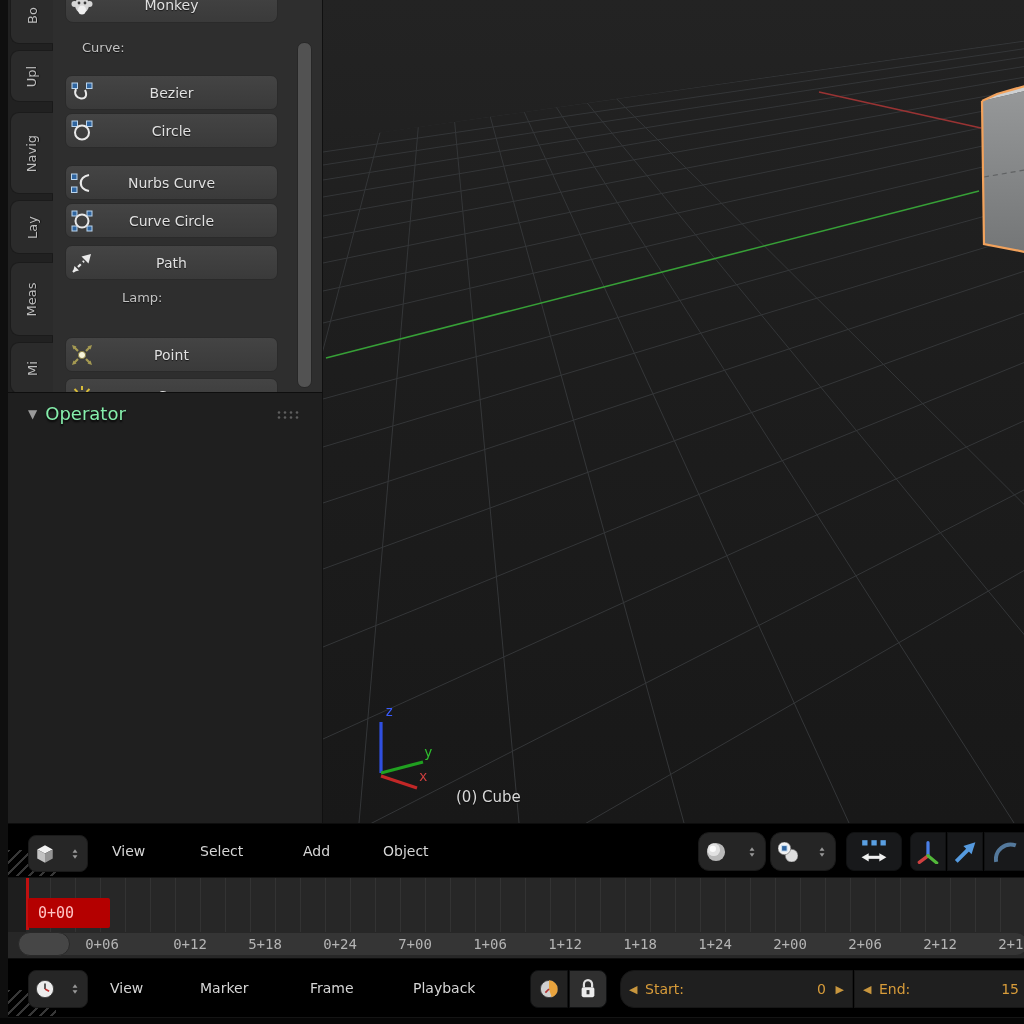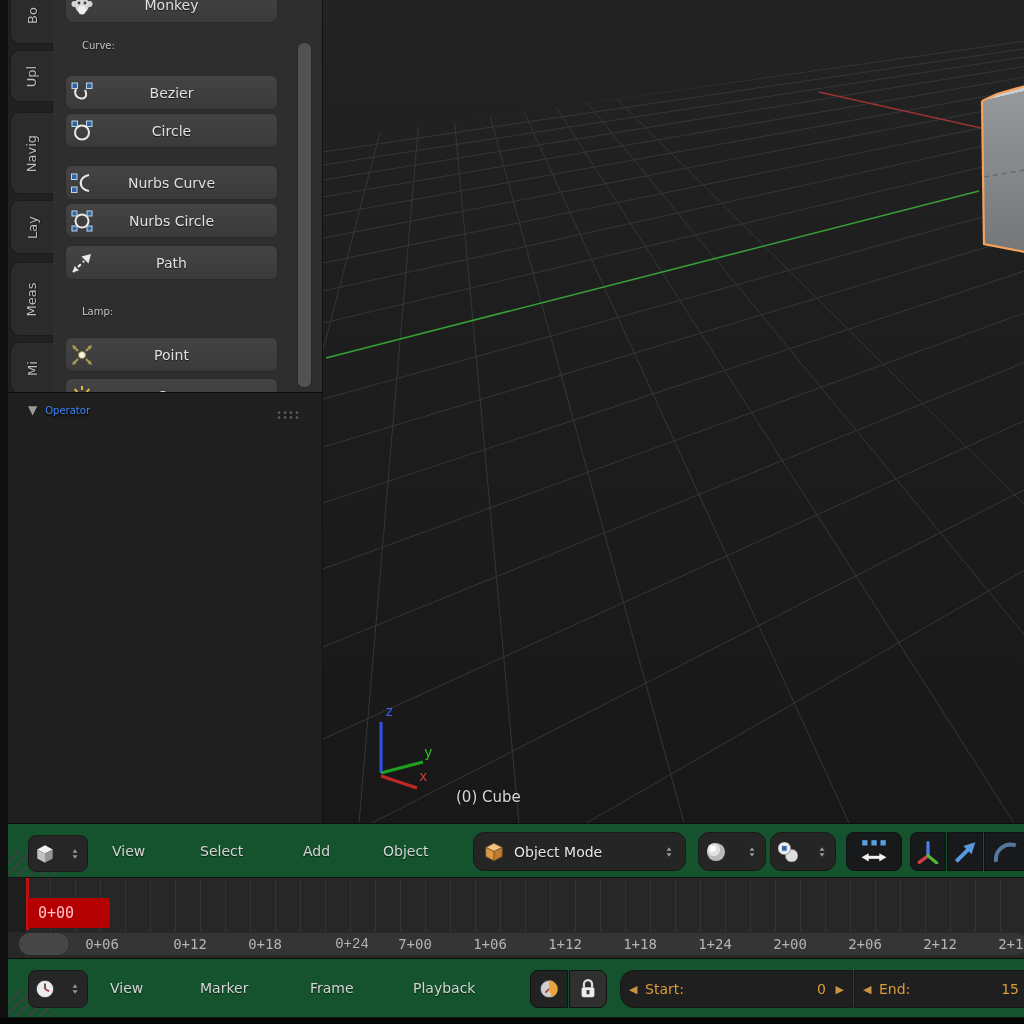--- a/index.html
+++ b/index.html
@@ -14,36 +14,36 @@
   
   #toolshelf{left:8px;top:0;width:314px;height:392px;background:#2e2e2e;overflow:hidden;border-right:1px solid #101010;}
   #tabs-col{position:absolute;left:0;top:0;width:44px;height:392px;background:#212121;border-right:1px solid #191919;}
   .tab{position:absolute;left:2px;width:42px;background:#2b2b2b;border:1px solid #1b1b1b;border-right:none;
        border-radius:9px 0 0 9px;display:flex;align-items:center;justify-content:center;cursor:pointer;}
   .tab span{transform:rotate(-90deg);white-space:nowrap;font-size:13px;color:#bdbdbd;text-shadow:0 1px 1px rgba(0,0,0,.6);}
   .shelf-btn{position:absolute;left:57px;width:213px;height:35px;background:linear-gradient(#444444,#3a3a3a);
        border:1px solid #2a2a2a;border-radius:7px;display:flex;align-items:center;justify-content:center;cursor:pointer;
        color:#e0e0e0;box-sizing:border-box;}
   .shelf-btn .bicon{position:absolute;left:5px;top:50%;transform:translateY(-50%);width:22px;height:22px;}
-  .shelf-label{position:absolute;left:74px;font-size:10px;color:#c3c3c3;}
+  .shelf-label{position:absolute;left:74px;font-size:13px;color:#c3c3c3;}
   #shelf-scroll{position:absolute;left:289px;top:42px;width:13px;height:344px;background:#525252;border:1px solid #272727;border-radius:7px;}
 
   
   #operator{left:8px;top:392px;width:314px;height:431px;background:#1f1f1f;border-top:1px solid #0e0e0e;border-right:1px solid #101010;}
   #operator-header{position:absolute;left:20px;top:10px;display:flex;align-items:center;gap:8px;}
   #operator-tri{color:#9a9a9a;font-size:12px;}
-  #operator-title{font-size:10px;color:#3b82f6;text-shadow:0 2px 2px rgba(0,0,0,.9);}
+  #operator-title{font-size:18px;color:#86efac;text-shadow:0 2px 2px rgba(0,0,0,.9);}
   #operator-grip{position:absolute;right:22px;top:14px;}
 
   
   #viewport{left:323px;top:0;width:701px;height:823px;background:linear-gradient(#232323 0%,#1d1d1d 45%,#181818 100%);overflow:hidden;}
   #vp-info{position:absolute;left:133px;top:788px;font-size:15px;color:#d8d8d8;}
 
   
-  .hdr{background:#14532d;border-top:1px solid #0d0d0d;border-bottom:1px solid #141414;box-sizing:border-box;}
+  .hdr{background:#000000;border-top:1px solid #0d0d0d;border-bottom:1px solid #141414;box-sizing:border-box;}
   .hdr-menu{position:absolute;top:50%;transform:translateY(-50%);color:#d6d6d6;cursor:pointer;text-shadow:0 1px 1px rgba(0,0,0,.6);}
   .sel-btn{position:absolute;background:#262626;border:1px solid #1a1a1a;border-radius:8px;display:flex;align-items:center;
            justify-content:space-between;padding:0 6px;box-sizing:border-box;cursor:pointer;}
   .dd{position:absolute;background:#252525;border:1px solid #191919;border-radius:11px;display:flex;align-items:center;
       box-sizing:border-box;cursor:pointer;}
   .icon20{width:20px;height:20px;flex:0 0 auto;}
   .updn{width:12px;height:20px;flex:0 0 auto;}
   .toggle-dark{position:absolute;background:#18191b;border:1px solid #101112;display:flex;align-items:center;justify-content:center;cursor:pointer;box-sizing:border-box;}
 
   #header3d{left:8px;top:823px;width:1016px;height:55px;}
@@ -144,31 +144,31 @@
           <span class="txtshadow">Nurbs Curve</span>
         </div>
         <div class="shelf-btn" style="top: 203px;">
           <span class="bicon"><svg width="22" height="22" viewBox="-11 -11 22 22">
               <rect x="-10" y="-10" width="5" height="5" fill="#2f65a0" stroke="#bcd6ee"></rect>
               <rect x="5" y="-10" width="5" height="5" fill="#2f65a0" stroke="#bcd6ee"></rect>
               <rect x="-10" y="5" width="5" height="5" fill="#2f65a0" stroke="#bcd6ee"></rect>
               <rect x="5" y="5" width="5" height="5" fill="#2f65a0" stroke="#bcd6ee"></rect>
               <circle cx="0" cy="0" r="6.5" fill="none" stroke="#e9e9e9" stroke-width="2"></circle>
             </svg></span>
-          <span class="txtshadow">Nurbs Circle</span>
+          <span class="txtshadow">Curve Circle</span>
         </div>
         <div class="shelf-btn" style="top: 245px; text-align: center;">
           <span class="bicon"><svg width="22" height="22" viewBox="-11 -11 22 22">
               <path d="M -9,9 L 2,-2" stroke="#e9e9e9" stroke-width="2.2" stroke-dasharray="4 3" fill="none"></path>
               <polygon points="9,-9 -0.5,-6.5 6.5,0.5" fill="#e9e9e9"></polygon>
               <polygon points="-9,9 -3,7.5 -7.5,3" fill="#e9e9e9"></polygon>
             </svg></span>
           <span class="txtshadow">Path</span>
         </div>
-        <div class="shelf-label txtshadow" style="top: 306px;">Lamp:</div>
+        <div class="shelf-label txtshadow" style="top: 290px; margin-left: 40px;">Lamp:</div>
         <div class="shelf-btn" style="top: 337px;">
           <span class="bicon"><svg width="22" height="22" viewBox="-11 -11 22 22">
               <g stroke="#a59a52" stroke-width="2.2">
                 <path d="M-8.5,-8.5 L-4,-4 M8.5,-8.5 L4,-4 M-8.5,8.5 L-4,4 M8.5,8.5 L4,4"></path>
               </g>
               <g fill="#a59a52">
                 <polygon points="-10,-10 -5.5,-8.5 -8.5,-5.5"></polygon>
                 <polygon points="10,-10 5.5,-8.5 8.5,-5.5"></polygon>
                 <polygon points="-10,10 -5.5,8.5 -8.5,5.5"></polygon>
                 <polygon points="10,10 5.5,8.5 8.5,5.5"></polygon>
@@ -288,32 +288,20 @@
           </svg></span>
     </div>
 
     <div>
         <span class="hdr-menu" style="left: 104px;">View</span>
         <span class="hdr-menu" style="left: 192px;">Select</span>
         <span class="hdr-menu" style="left: 295px;">Add</span>
         <span class="hdr-menu" style="left: 375px;">Object</span>
       </div>
 
-    <div class="dd" style="left:465px;top:8px;width:213px;height:39px;padding:0 10px;">
-      <span class="icon20"><svg width="100%" height="100%" viewBox="-11 -11 22 22" preserveAspectRatio="xMidYMid meet">
-            <polygon points="0,-9.5 9,-5 0,-0.5 -9,-5" fill="#f3c488" stroke="#7a5524" stroke-width="0.8"></polygon>
-            <polygon points="-9,-5 0,-0.5 0,9.5 -9,5" fill="#dd9a44" stroke="#7a5524" stroke-width="0.8"></polygon>
-            <polygon points="9,-5 0,-0.5 0,9.5 9,5" fill="#c07c2e" stroke="#7a5524" stroke-width="0.8"></polygon>
-          </svg></span>
-      <span class="txtshadow" style="margin-left:10px;color:#e6e6e6;">Object Mode</span>
-      <span class="updn" style="margin-left:auto;"><svg width="100%" height="100%" viewBox="-11 -11 22 22" preserveAspectRatio="xMidYMid meet">
-            <polygon points="0,-8.5 4.5,-2.5 -4.5,-2.5" fill="#9a9a9a"></polygon>
-            <polygon points="0,8.5 4.5,2.5 -4.5,2.5" fill="#9a9a9a"></polygon>
-          </svg></span>
-    </div>
 
     <div class="dd" style="left:690px;top:8px;width:68px;height:39px;padding:0 7px;justify-content:space-between;">
       <span class="icon20"><svg width="100%" height="100%" viewBox="-11 -11 22 22" preserveAspectRatio="xMidYMid meet">
             <circle cx="0" cy="0" r="10" fill="#b9b9b9"></circle>
             <circle cx="-2.5" cy="-2.5" r="7" fill="#e2e2e2"></circle>
             <circle cx="-3.5" cy="-3.5" r="3.5" fill="#fbfbfb"></circle>
           </svg></span>
       <span class="updn"><svg width="100%" height="100%" viewBox="-11 -11 22 22" preserveAspectRatio="xMidYMid meet">
             <polygon points="0,-8.5 4.5,-2.5 -4.5,-2.5" fill="#9a9a9a"></polygon>
             <polygon points="0,8.5 4.5,2.5 -4.5,2.5" fill="#9a9a9a"></polygon>
@@ -407,22 +395,22 @@
         <div class="tl-grid" style="left: 942px;"></div>
         <div class="tl-grid" style="left: 967px;"></div>
         <div class="tl-grid" style="left: 992px;"></div>
       </div>
     <div id="playhead"></div>
     <div id="playhead-label">0+00</div>
     <div id="tl-scroll-track"></div>
     <div id="tl-ruler">
         <span class="tl-label" style="left: 94px;">0+06</span>
         <span class="tl-label" style="left: 182px;">0+12</span>
-        <span class="tl-label" style="left: 257px;">0+18</span>
-        <span class="tl-label" style="left: 344px; font-family: Liberation Mono, monospace;">0+24</span>
+        <span class="tl-label" style="left: 257px;">5+18</span>
+        <span class="tl-label" style="left: 332px;">0+24</span>
         <span class="tl-label" style="left: 407px;">7+00</span>
         <span class="tl-label" style="left: 482px;">1+06</span>
         <span class="tl-label" style="left: 557px;">1+12</span>
         <span class="tl-label" style="left: 632px;">1+18</span>
         <span class="tl-label" style="left: 707px;">1+24</span>
         <span class="tl-label" style="left: 782px;">2+00</span>
         <span class="tl-label" style="left: 857px;">2+06</span>
         <span class="tl-label" style="left: 932px;">2+12</span>
         <span class="tl-label" style="left: 1007px;">2+18</span>
       </div>

